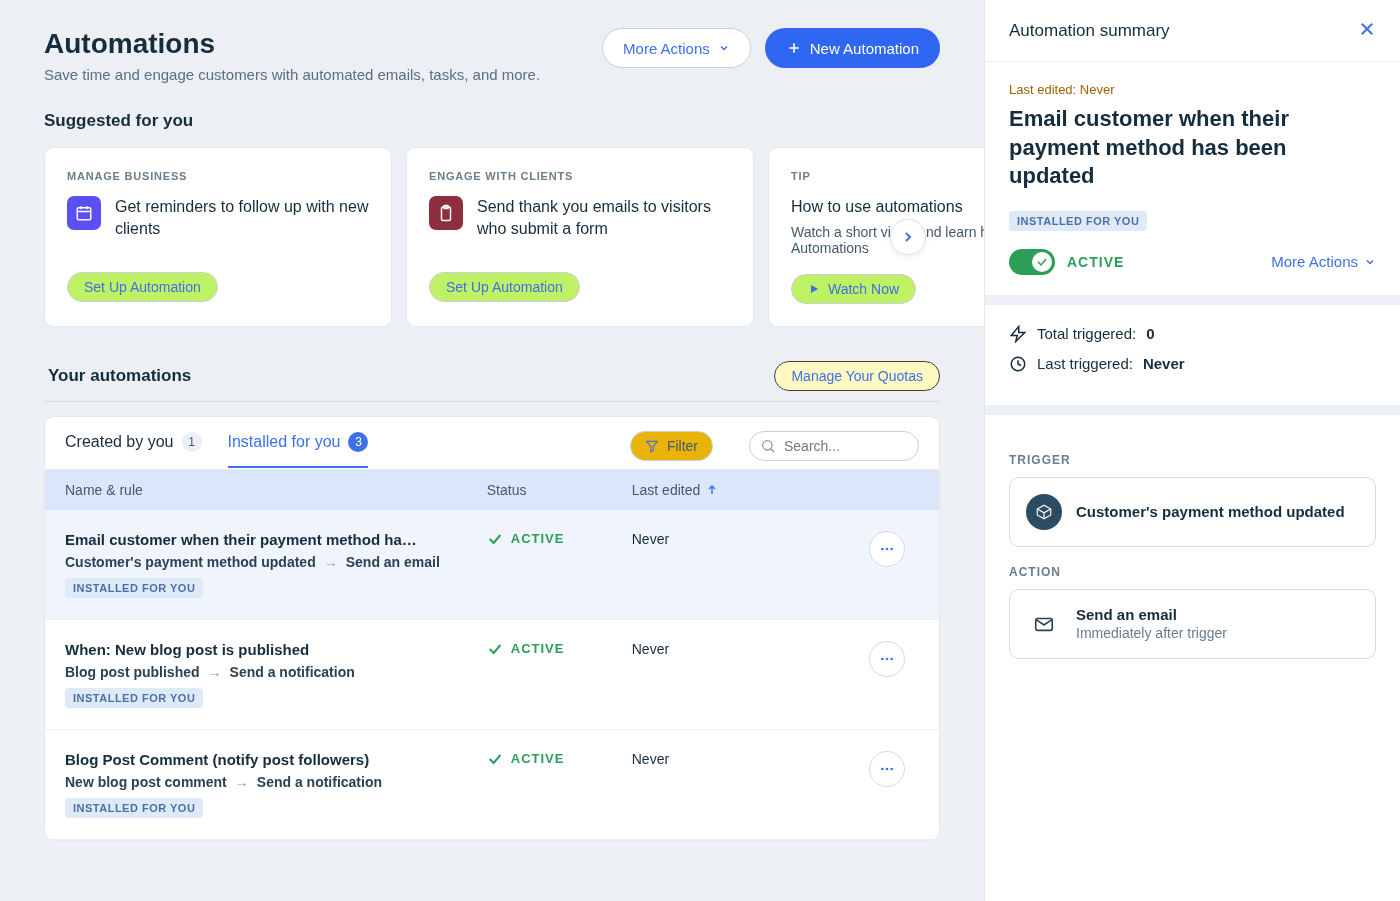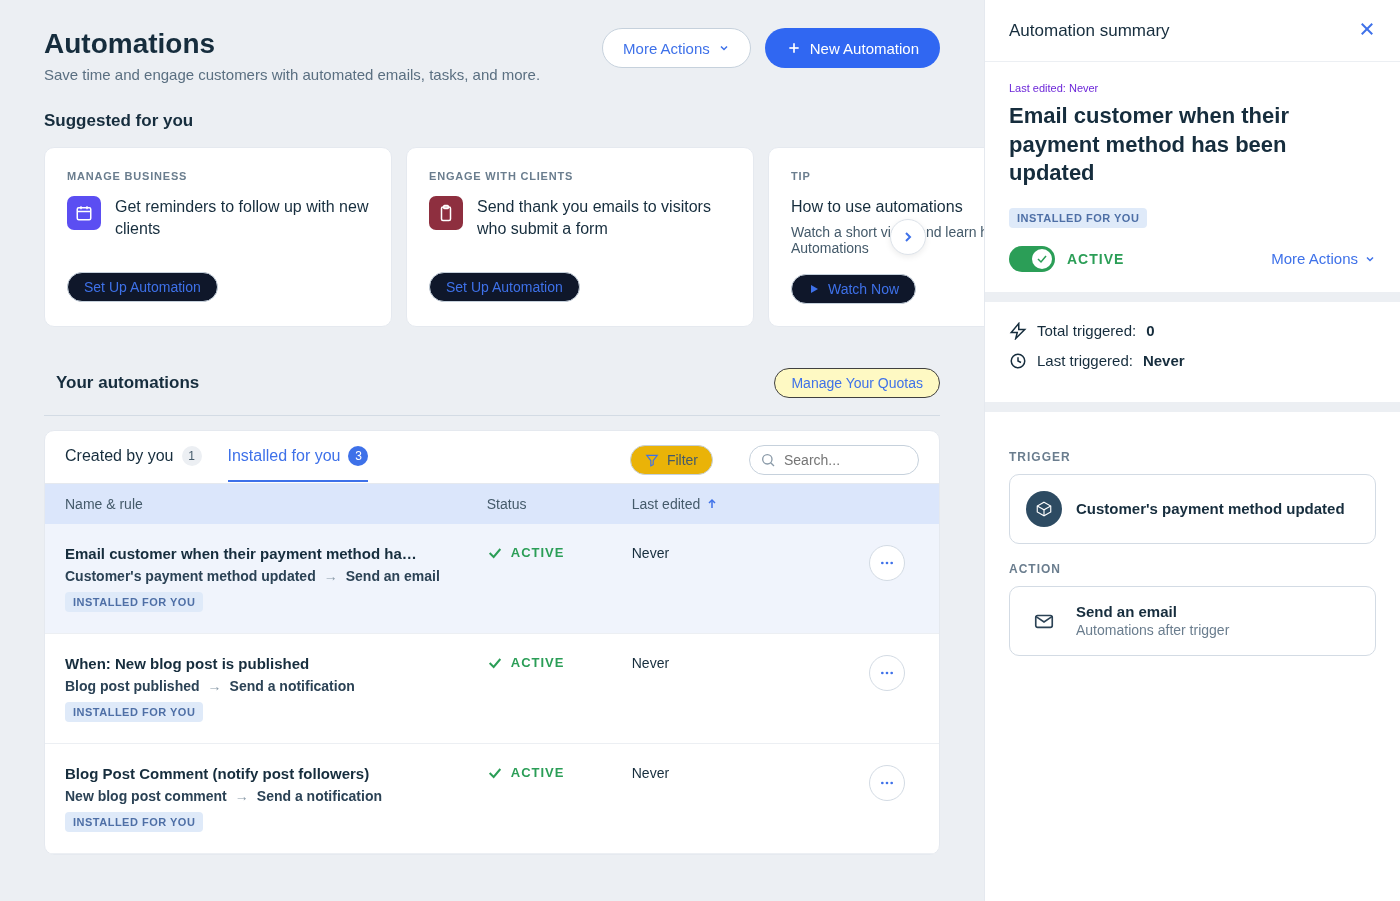--- a/index.html
+++ b/index.html
@@ -24,21 +24,21 @@
   .section-title { font-weight: 700; font-size: 17px; margin-top: 28px; margin-bottom: 16px; }
   .suggest-row { display: flex; gap: 14px; position: relative; }
   .card { background: #fff; border-radius: 10px; padding: 22px; width: 348px; flex-shrink: 0; border:1px solid #e5e9ef;}
   .card-category { font-size: 11px; letter-spacing: 0.8px; color: #6a7d8e; font-weight: 600; margin-bottom: 14px; }
   .card-body { display: flex; gap: 14px; min-height: 58px;}
   .card-icon { width: 34px; height: 34px; border-radius: 7px; display:flex; align-items:center; justify-content:center; flex-shrink:0; color:#fff;}
   .card-icon.purple { background: #5b4ef2; }
   .card-icon.maroon { background: #8e2f3f; }
   .card-title { font-size: 16px; font-weight: 500; line-height: 1.35; }
   .card-desc { font-size: 14px; color: #445a6a; margin-top:6px;}
-  .btn-outline { display:inline-flex; align-items:center; gap:8px; border:1px solid #c6d1dc; color:#3e71e9; background:#0f172a; border-radius:18px; padding:6px 16px; font-size:14px; margin-top:18px; cursor:pointer;}
+  .btn-outline { display:inline-flex; align-items:center; gap:8px; border:1px solid #c6d1dc; color:#3e71e9; background:#bef264; border-radius:18px; padding:6px 16px; font-size:14px; margin-top:18px; cursor:pointer;}
   .scroll-btn { position:absolute; right:14px; top:50%; transform:translateY(-50%); width:36px; height:36px; border-radius:50%; background:#fff; border:1px solid #dde3ea; display:flex; align-items:center; justify-content:center; color:#3e71e9; cursor:pointer; box-shadow:0 2px 6px rgba(0,0,0,0.08);}
   .your-header { display:flex; justify-content:space-between; align-items:center; margin-top:34px; border-bottom:1px solid #d3dbe4; padding-bottom:10px;}
   .manage-link { background:#fef9c3; border:1px solid #404040; border-radius:18px; padding:6px 16px; color:#3e71e9; font-size:14px; cursor:pointer;}
   .table-wrap { background:#fff; border-radius:10px; margin-top:14px; border:1px solid #e5e9ef;}
   .tabs-bar { display:flex; align-items:center; padding: 14px 20px 0 20px; gap: 26px; border-bottom:1px solid #e5e9ef;}
   .tab { display:flex; align-items:center; gap:8px; padding-bottom:14px; font-size:16px; cursor:pointer; border-bottom:2px solid transparent; white-space:nowrap;}
   .tab.active { color:#3e71e9; border-bottom-color:#3e71e9; }
   .tab .count { display:inline-flex; align-items:center; justify-content:center; min-width:20px; height:20px; border-radius:10px; font-size:12px; padding:0 6px;}
   .tab .count.gray { background:#eceff3; color:#445a6a;}
   .tab .count.blue { background:#3e71e9; color:#fff;}
@@ -60,21 +60,21 @@
   .badge-installed { display:inline-block; background:#dfeaf9; color:#4e6fa6; font-size:11px; font-weight:600; letter-spacing:0.5px; padding:4px 8px; border-radius:4px; margin-top:8px;}
   .status-active { display:flex; align-items:center; gap:8px; color:#2b9e57; letter-spacing:1px; font-weight:600; font-size:13px;}
   .more-btn { width:36px; height:36px; border-radius:50%; border:1px solid #d3dbe4; background:#fff; display:flex; align-items:center; justify-content:center; cursor:pointer; color:#3e71e9;}
 
   
   .panel { width:416px; background:#fff; border-left:1px solid #e5e9ef; display:flex; flex-direction:column;}
   .panel-header { display:flex; justify-content:space-between; align-items:center; padding:20px 24px; border-bottom:1px solid #eceff3;}
   .panel-header-title { font-size:17px; }
   .close-x { color:#3e71e9; cursor:pointer; }
   .panel-section { padding: 20px 24px; }
-  .last-edited { font-size:11px; color:#6d28d9; margin-bottom:8px;}
+  .last-edited { font-size:13px; color:#a16207; margin-bottom:8px;}
   .panel-title { font-size:22px; font-weight:700; line-height:1.3; margin-bottom:12px;}
   .panel-row-toggle { display:flex; justify-content:space-between; align-items:center; margin-top:18px;}
   .toggle { width:46px; height:26px; border-radius:13px; background:#2b9e57; position:relative; cursor:pointer;}
   .toggle .knob { position:absolute; right:3px; top:3px; width:20px; height:20px; border-radius:50%; background:#fff; display:flex; align-items:center; justify-content:center; color:#2b9e57;}
   .toggle-label { color:#2b9e57; font-weight:600; letter-spacing:1px; font-size:14px; margin-left:12px;}
   .more-actions-link { color:#3e71e9; font-size:15px; display:flex; align-items:center; gap:6px; cursor:pointer;}
   .panel-gap { height:10px; background:#eceff3; }
   .stat-row { display:flex; align-items:center; gap:10px; font-size:15px; margin-bottom:12px;}
   .stat-row .bold { font-weight:700;}
   .panel-label { font-size:12px; letter-spacing:1px; color:#6a7d8e; font-weight:600; margin:18px 0 10px 0;}
@@ -162,21 +162,21 @@
     </div>
 
     <div class="scroll-btn">
       <svg width="16" height="16" viewBox="0 0 24 24" fill="none" stroke="currentColor" stroke-width="3">
           <polyline points="9 6 15 12 9 18"></polyline>
         </svg>
     </div>
   </div>
 
   <div class="your-header">
-    <div class="section-title" style="margin:12px;">Your automations</div>
+    <div class="section-title" style="margin:4px;">Your automations</div>
     <button class="manage-link">Manage Your Quotas</button>
   </div>
 
   <div class="table-wrap">
     <div class="tabs-bar">
       <div class="tab">
         <span>Created by you</span>
         <span class="count gray">1</span>
       </div>
       <div class="tab active">
@@ -382,17 +382,17 @@
     <div class="panel-label">ACTION</div>
     <div class="panel-card">
       <div class="panel-card-icon light">
         <svg width="22" height="22" viewBox="0 0 24 24" fill="none" stroke="currentColor" stroke-width="1.8">
             <rect x="3" y="6" width="18" height="13" rx="2"></rect>
             <polyline points="3 7 12 13 21 7"></polyline>
           </svg>
       </div>
       <div>
         <div class="panel-card-title">Send an email</div>
-        <div class="panel-card-sub">Automations after trigger</div>
+        <div class="panel-card-sub">Immediately after trigger</div>
       </div>
     </div>
   </div>
 </div>
 
 </body></html>

